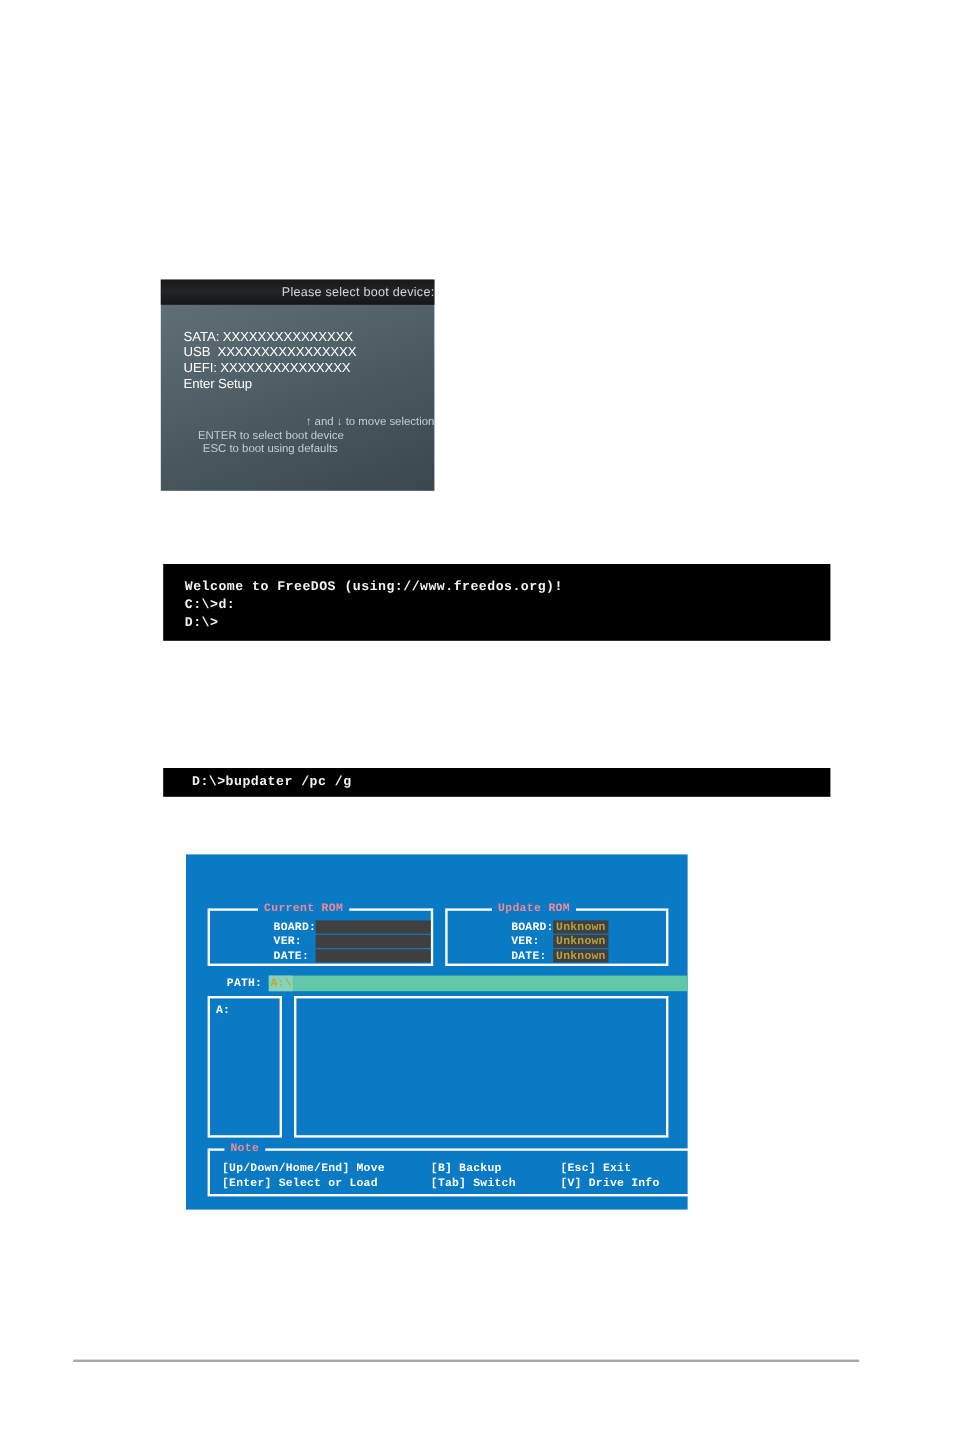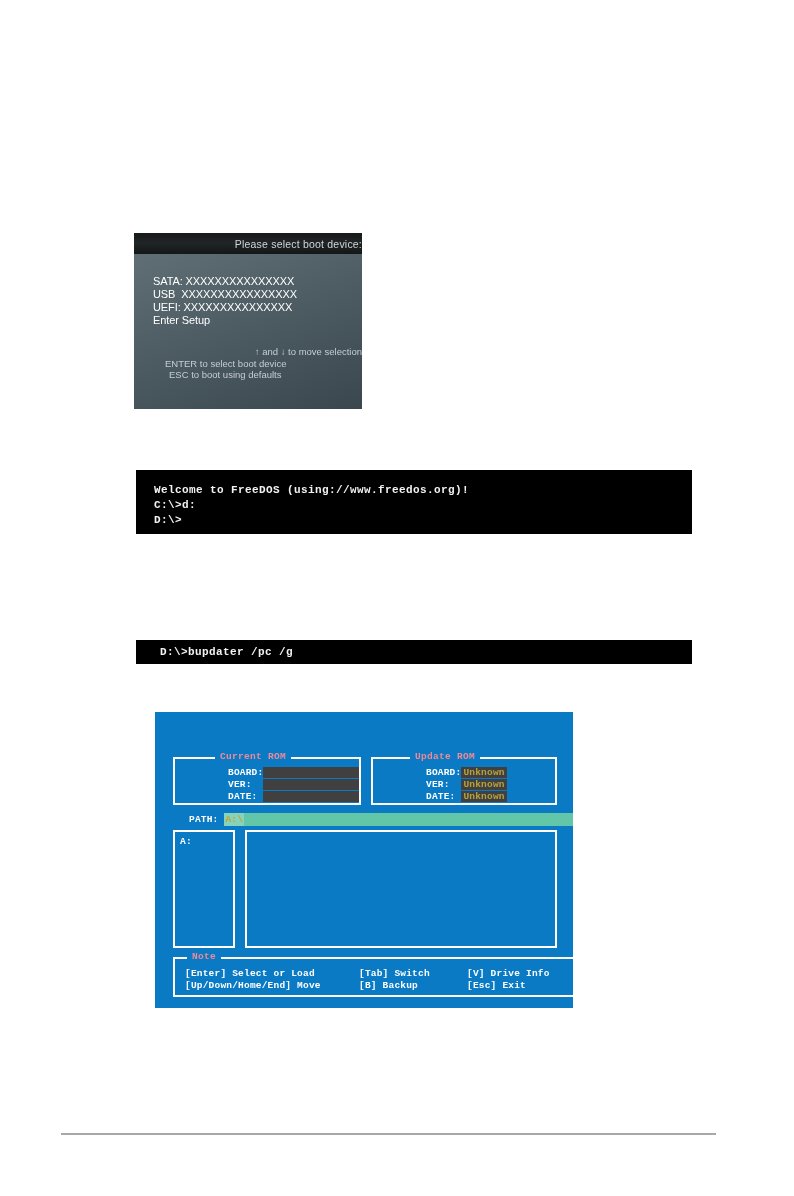--- a/index.html
+++ b/index.html
@@ -372,27 +372,27 @@
     <div class="pane" id="pane-drives">
       <div class="pane-entry">A:</div>
     </div>
     <div class="pane" id="pane-files"></div>
   </div>
 
   <div class="panel" id="panel-note">
     <div class="panel-legend">Note</div>
     <div class="note-rows">
       <div class="note-row">
+        <span class="note-cell c1">[Up/Down/Home/End] Move</span>
+        <span class="note-cell c2">[B] Backup</span>
+        <span class="note-cell c3">[Esc] Exit</span>
+      </div>
+      <div class="note-row">
         <span class="note-cell c1">[Enter] Select or Load</span>
         <span class="note-cell c2">[Tab] Switch</span>
         <span class="note-cell c3">[V] Drive Info</span>
       </div>
-      <div class="note-row">
-        <span class="note-cell c1">[Up/Down/Home/End] Move</span>
-        <span class="note-cell c2">[B] Backup</span>
-        <span class="note-cell c3">[Esc] Exit</span>
-      </div>
     </div>
   </div>
 
 </div>
 
 <div class="footer-rule"></div>
 
 </body></html>

